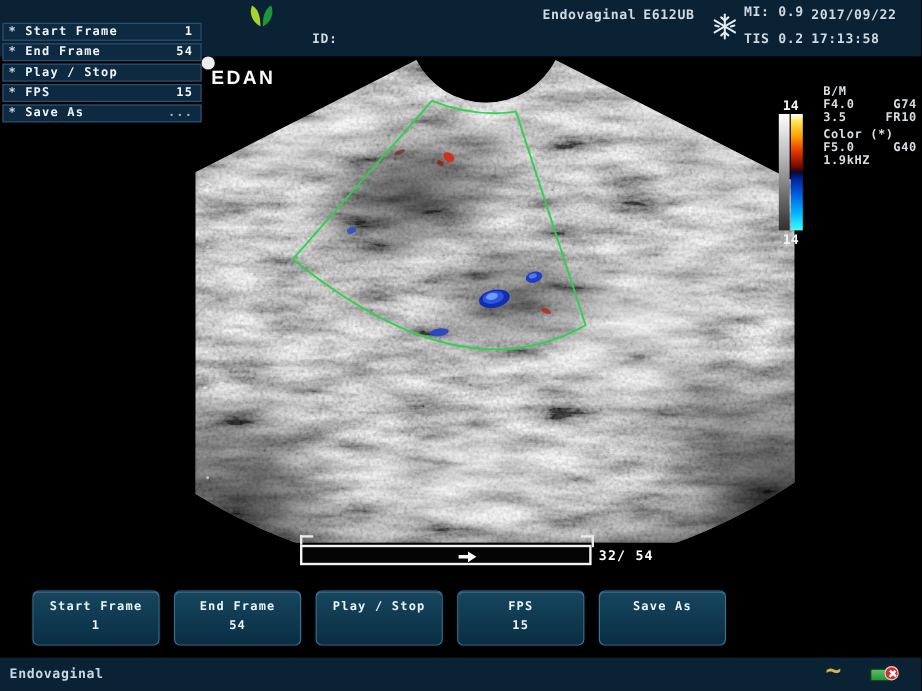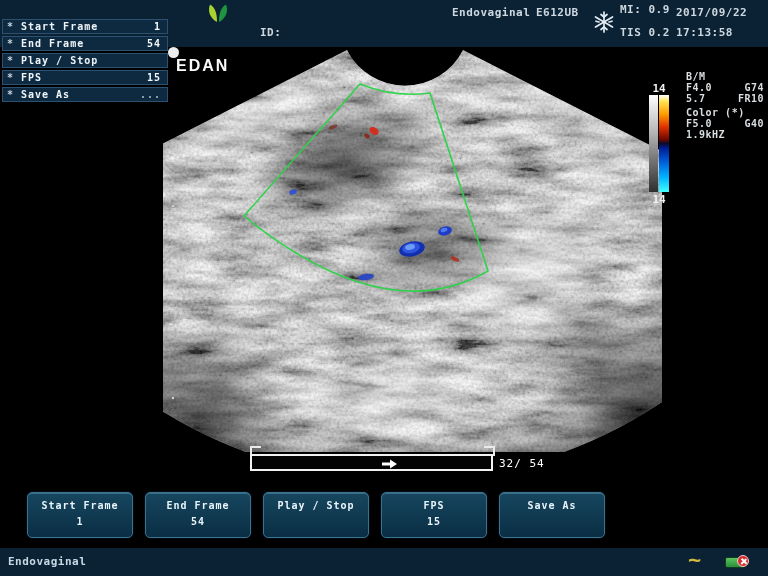--- a/index.html
+++ b/index.html
@@ -37,21 +37,21 @@
   .scale-lab{position:absolute;left:645px;width:28px;text-align:center;font-size:11px;
              font-weight:bold;color:#f2f2f2;z-index:3;}
   
   .dot-marker{left:168px;top:47px;width:11px;height:11px;border-radius:50%;background:#ededed;z-index:4;}
   .ruler-txt{position:absolute;font-size:10px;font-weight:bold;color:#e6e6e6;z-index:3;letter-spacing:1px;white-space:pre;}
   .tick{position:absolute;left:172px;width:2px;height:2px;background:#cfcfcf;z-index:3;}
   
   .pb-bracket-l{left:250px;top:446px;width:9px;height:8px;border-top:2px solid #eaeaea;border-left:2px solid #eaeaea;z-index:3;}
   .pb-bracket-r{left:484px;top:446px;width:9px;height:8px;border-top:2px solid #eaeaea;border-right:2px solid #eaeaea;z-index:3;}
   .pbar{left:250px;top:454px;width:243px;height:17px;border:2px solid #f2f2f2;background:#040404;box-sizing:border-box;z-index:3;}
-  .counter{left:499px;top:457px;font-size:11px;font-weight:normal;color:#fff;letter-spacing:1px;z-index:3;white-space:pre;}
+  .counter{left:499px;top:457px;font-size:11px;font-weight:bold;color:#fff;letter-spacing:1px;z-index:3;white-space:pre;}
   
   .cbtn{position:absolute;top:492px;width:106px;height:46px;border-radius:5px;z-index:3;
         background:linear-gradient(#16465e,#0a2e44);border:1px solid #3a7391;box-sizing:border-box;
         box-shadow:inset 0 1px 0 rgba(150,205,235,.3),0 0 0 1px #02090f;color:#e9f4fb;
         font-size:10px;font-weight:bold;letter-spacing:1px;text-align:center;}
   .cbtn .bl{margin-top:7px;}
   .cbtn .bv{margin-top:5px;}
   .page-ind{left:736px;top:520px;font-size:11px;font-weight:bold;color:#f0f0f0;z-index:3;margin-left:36px;}
   
   .sb-preset{left:8px;top:7px;font-size:11px;font-weight:bold;color:#c6d8e4;letter-spacing:.5px;}
@@ -221,21 +221,21 @@
   <div class="ruler-txt" style="left:168px;top:318px;">- 5</div>
 
   <div class="scale-lab" style="top:82px;">14</div>
   <div class="abs graybar"></div>
   <div class="abs cbar"></div>
   <div class="scale-lab" style="top:193px;">14</div>
 
   <div class="abs params">
     <div class="p-line"><span>B/M</span><span></span></div>
     <div class="p-line"><span>F4.0</span><span>G74</span></div>
-    <div class="p-line"><span>5.7</span><span>FR10</span></div>
+    <div class="p-line"><span>3.5</span><span>FR10</span></div>
     <div class="p-line p-gap"><span>Color (*)</span><span></span></div>
     <div class="p-line"><span>F5.0</span><span>G40</span></div>
     <div class="p-line"><span>1.9kHZ</span><span></span></div>
   </div>
 
   <div class="abs pb-bracket-l"></div>
   <div class="abs pb-bracket-r"></div>
   <div class="abs pbar">
     <svg style="position:absolute;left:130px;top:3px;" width="16" height="10" viewBox="0 0 16 10">
       <path d="M0,3.5 H8 V0.5 L15,5 L8,9.5 V6.5 H0 Z" fill="#ffffff"></path>

